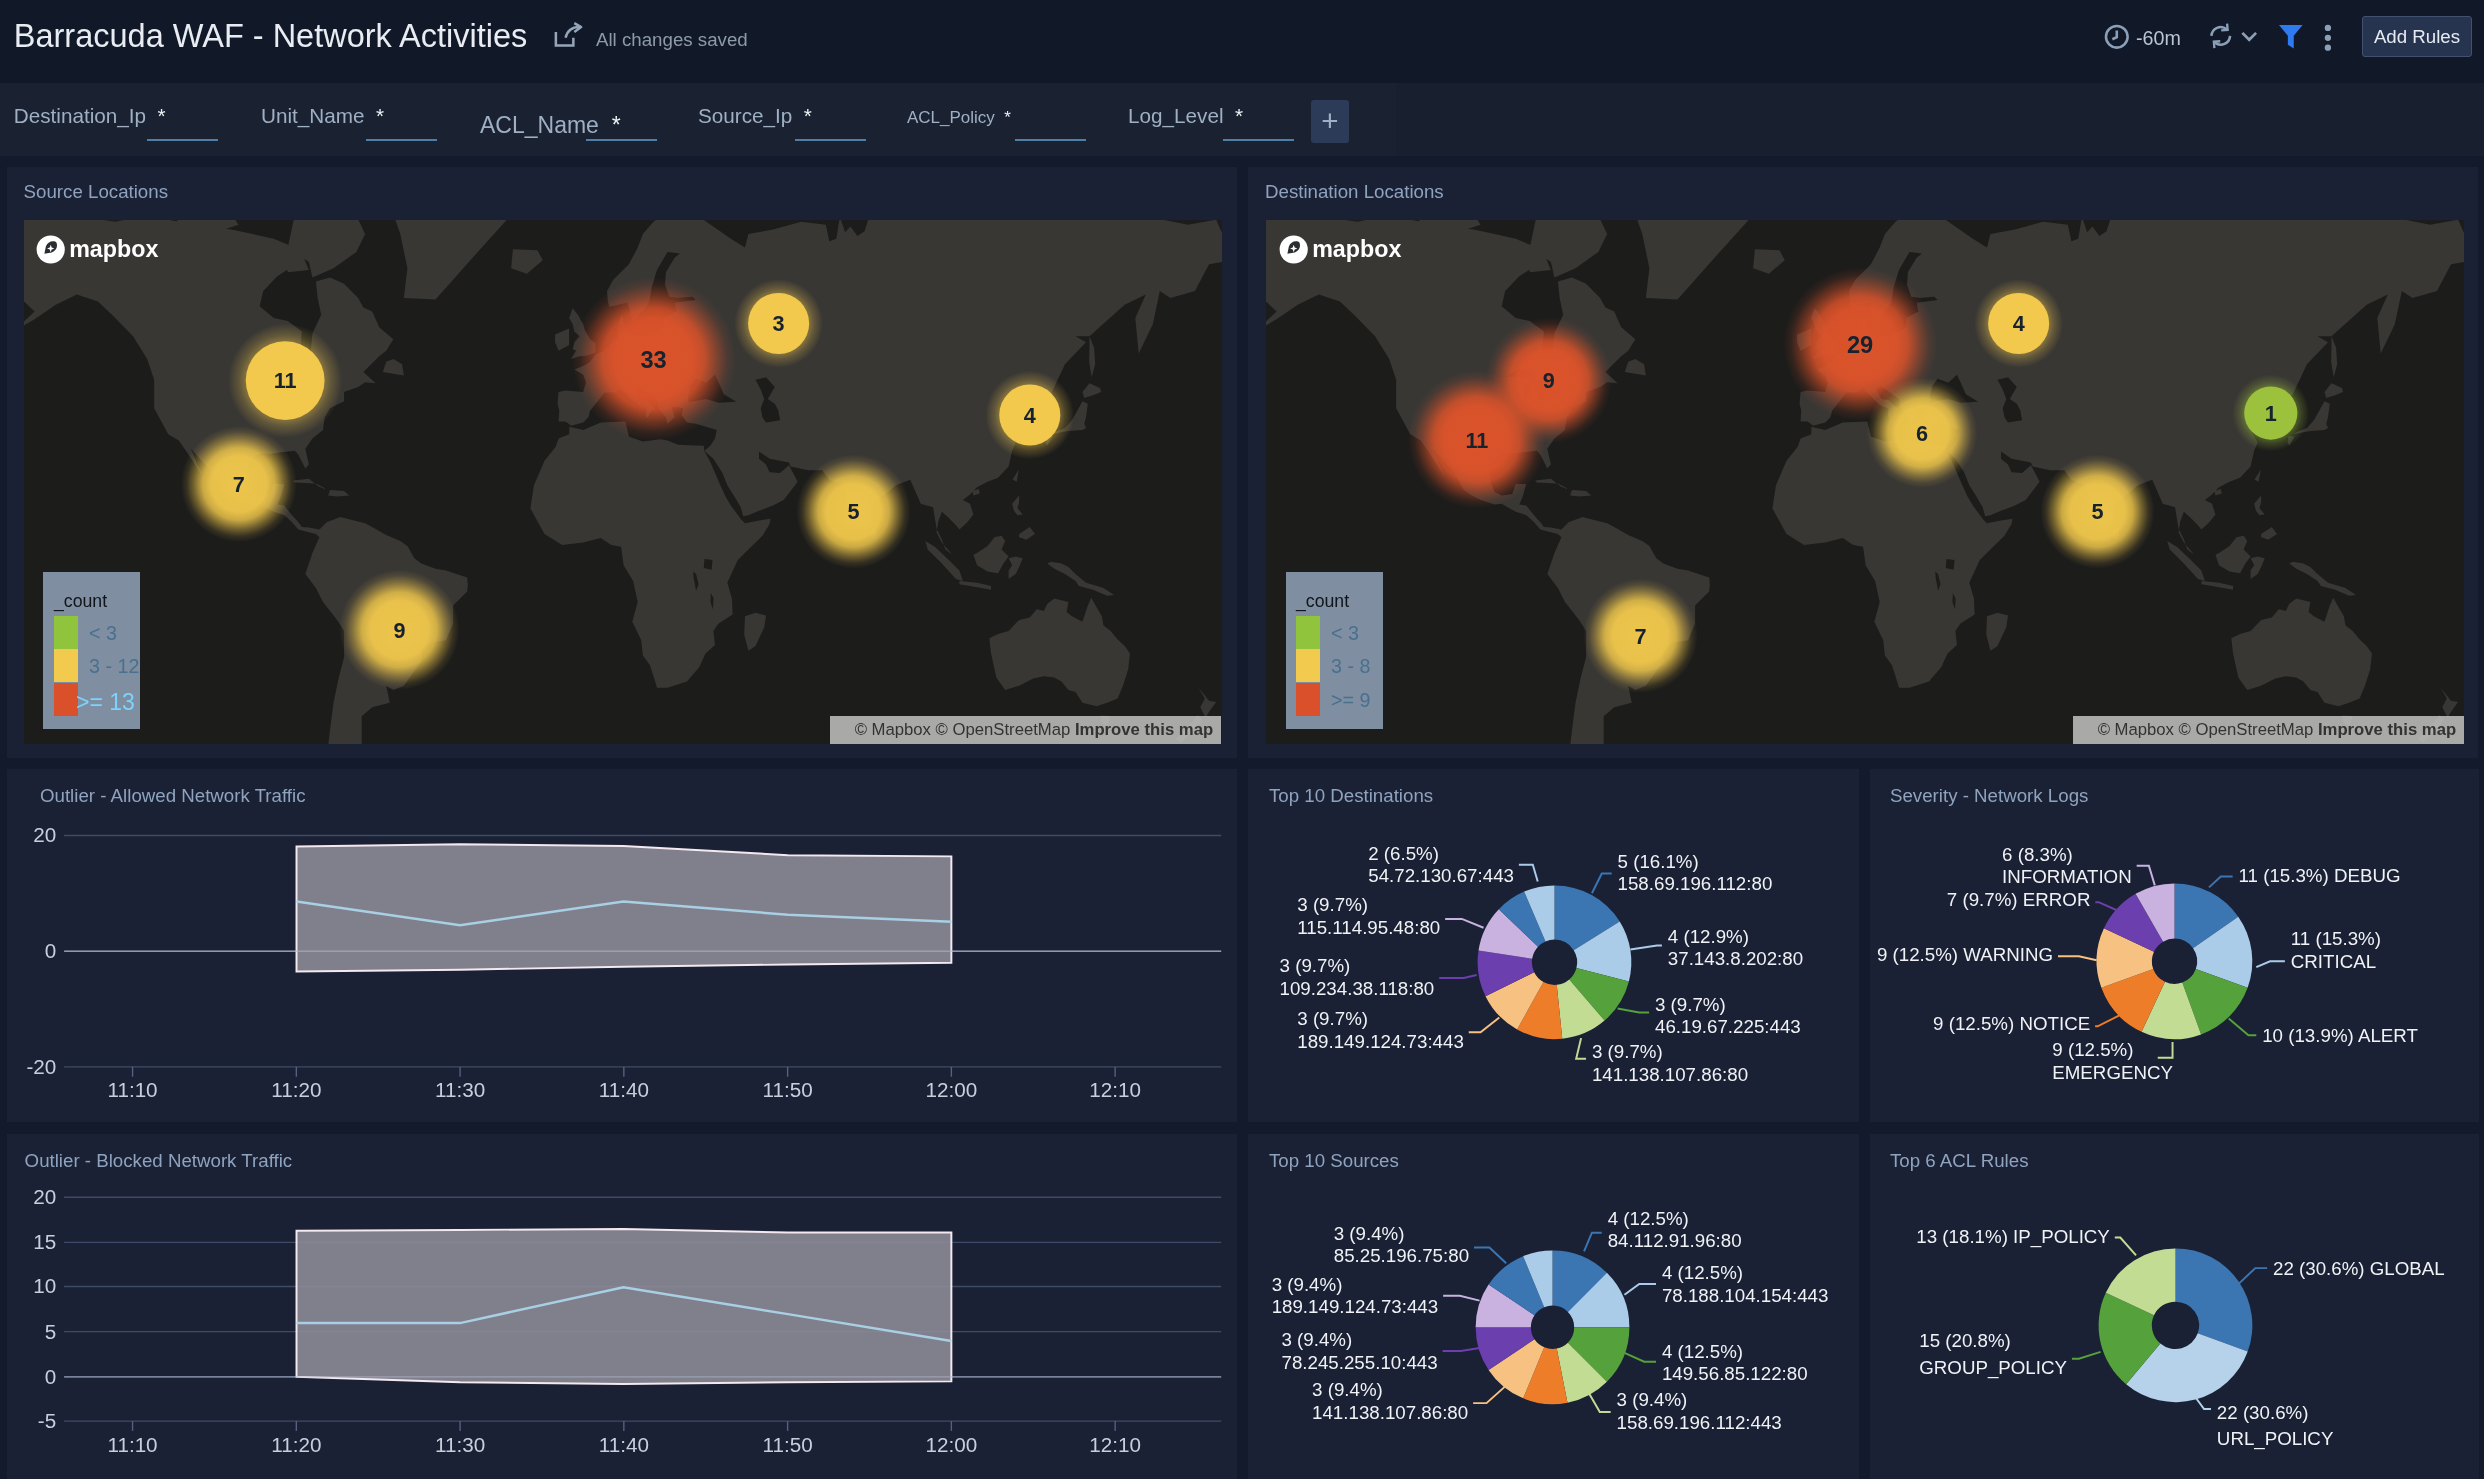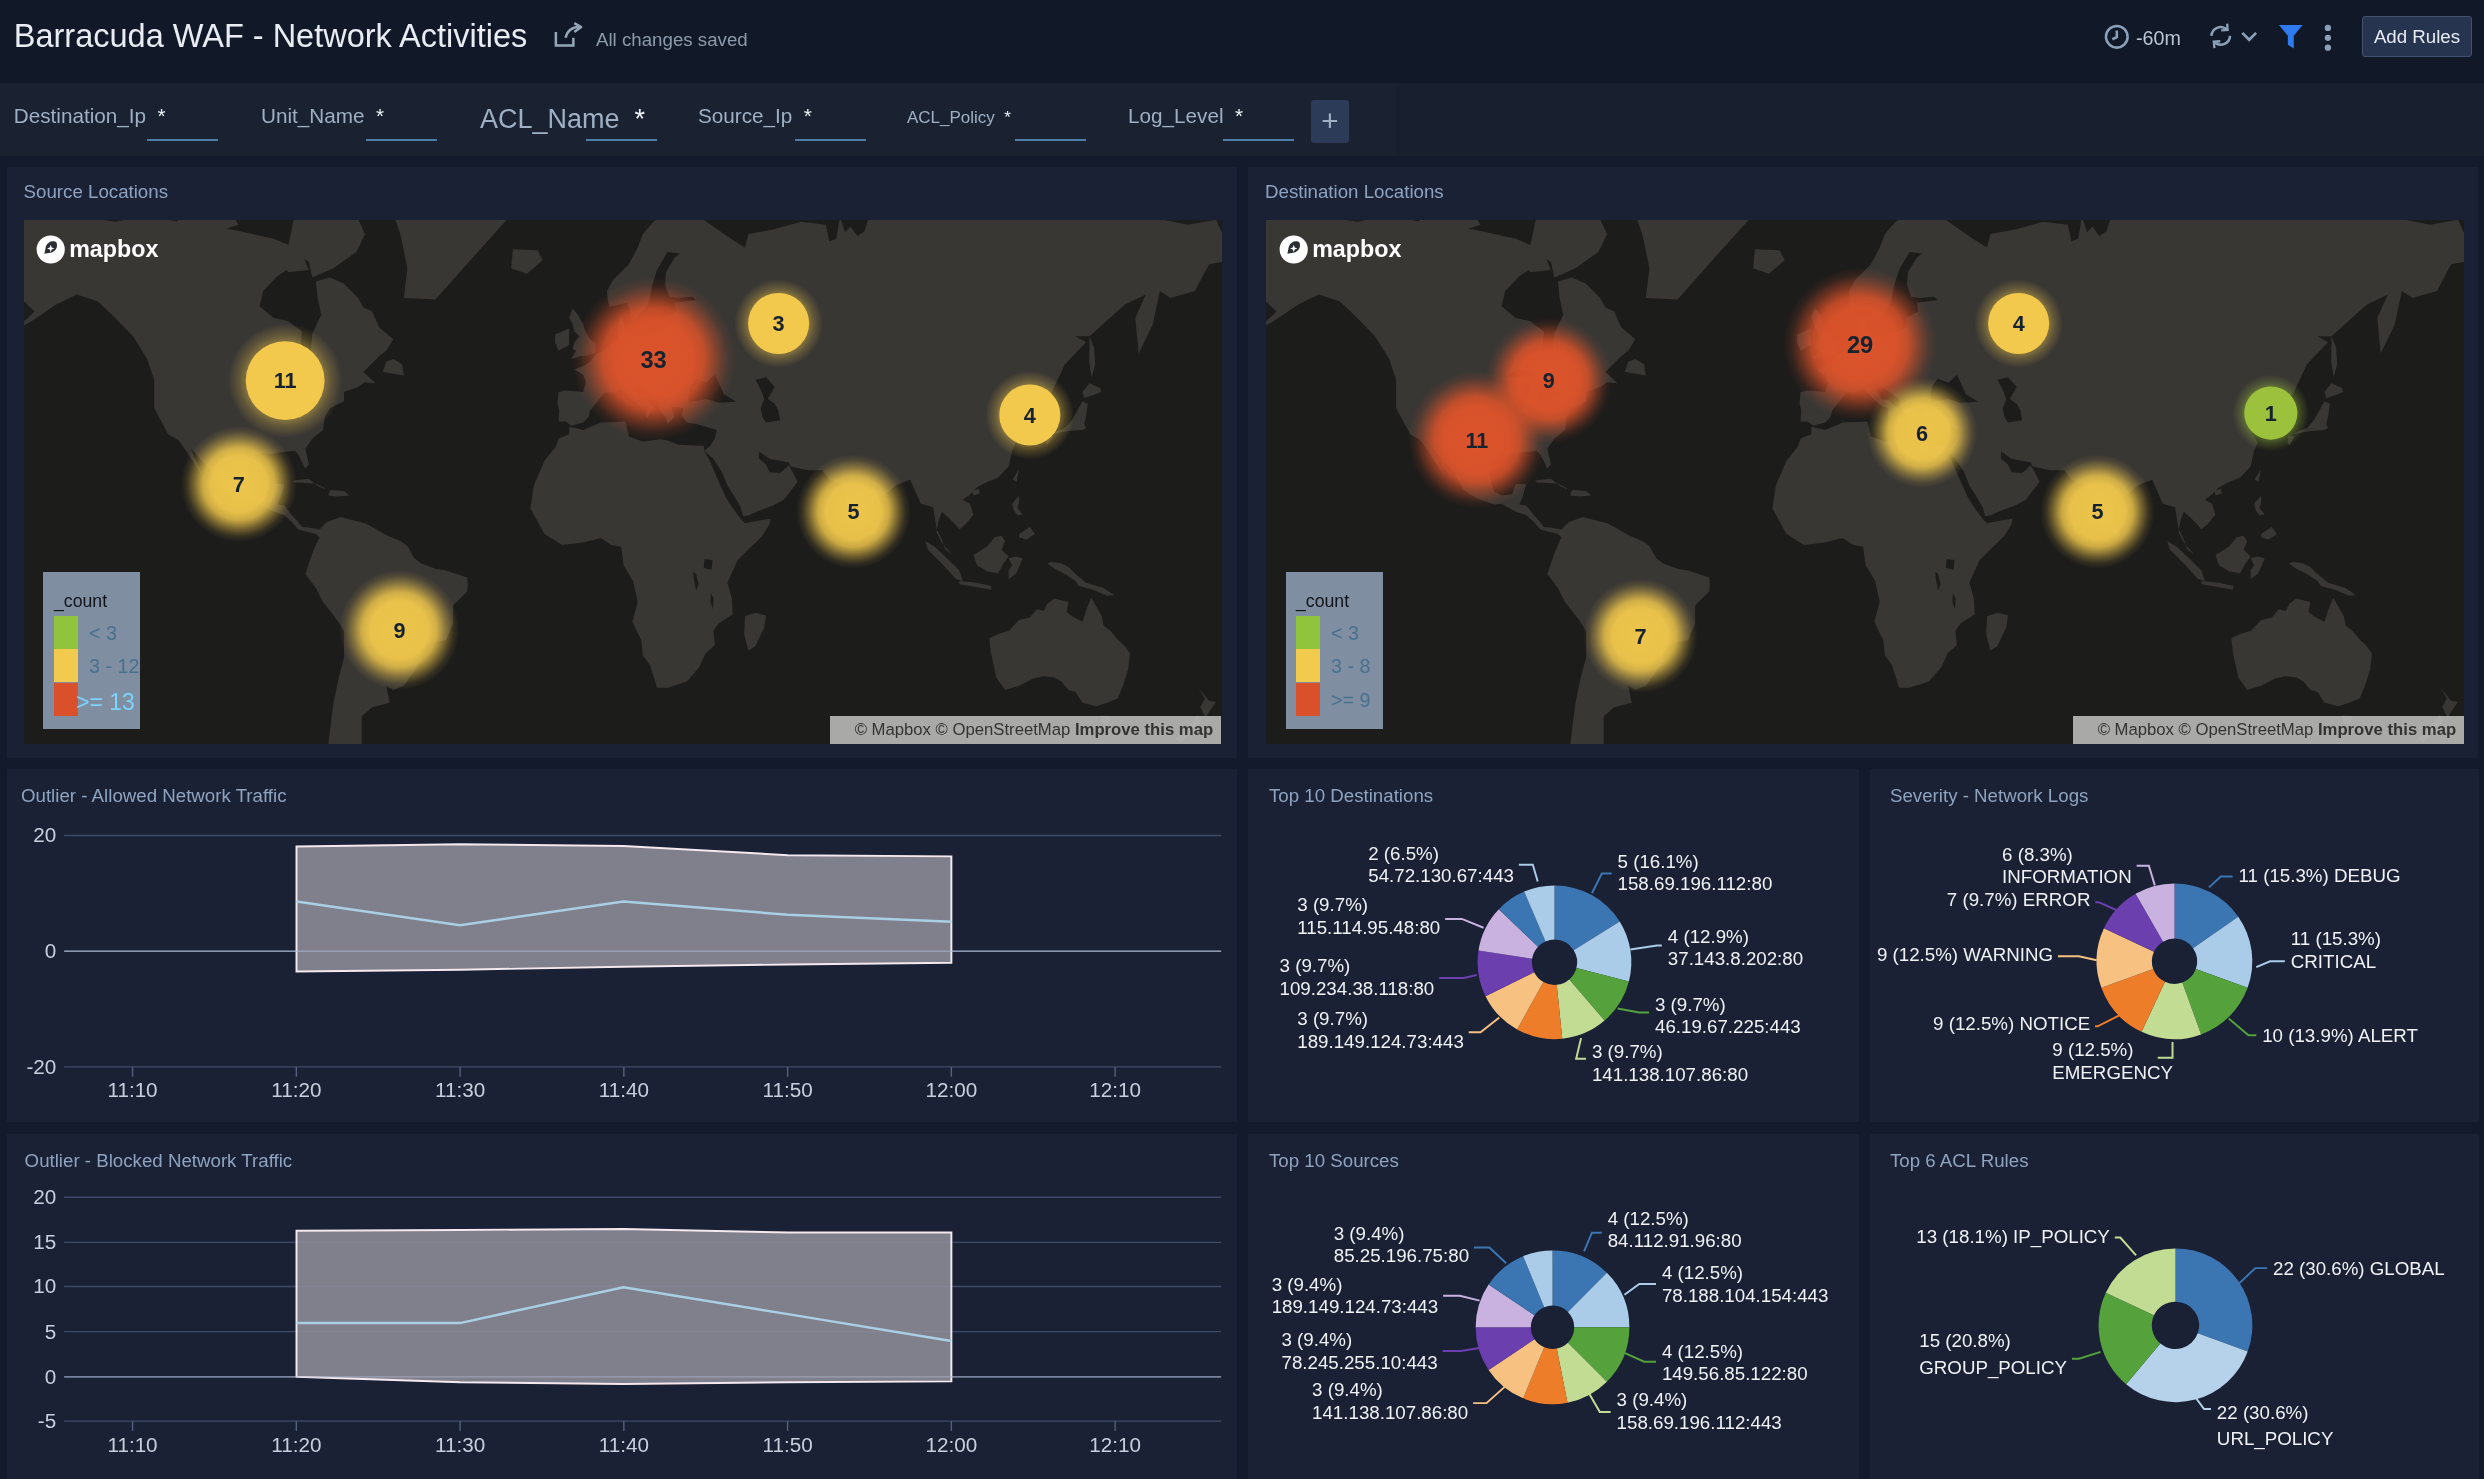--- a/index.html
+++ b/index.html
@@ -34,35 +34,35 @@
     <circle cx="7" cy="14" r="3.2" fill="#8ba0b8"></circle>
     <circle cx="7" cy="24" r="3.2" fill="#8ba0b8"></circle>
 </svg>
 <div class="abs" style="left:2362px;top:15.8px;width:110px;height:41px;background:#273450;border:1px solid #42516d;border-radius:3px;color:#e6ebf2;font-size:18.7px;text-align:center;line-height:39px">Add Rules</div>
 <div class="abs" style="left:0;top:83px;width:1396px;height:73px;background:#1a2232"></div>
 <div class="abs" style="left:1396px;top:83px;width:1089px;height:73px;background:#182030"></div>
 <div class="abs" style="left:13.8px;top:104px;font-size:20.7px;color:#9fb0c4">Destination_Ip&nbsp; <span style="color:#eef2f6">*</span></div>
 <div class="abs" style="left:147px;top:139px;width:71px;height:2px;background:#4f7fa7"></div>
 <div class="abs" style="left:261px;top:104px;font-size:20.7px;color:#9fb0c4">Unit_Name&nbsp; <span style="color:#eef2f6">*</span></div>
 <div class="abs" style="left:366px;top:139px;width:71px;height:2px;background:#4f7fa7"></div>
-<div class="abs" style="left:480px;top:104px;font-size:27px;color:#9fb0c4">ACL_Name&nbsp; <span style="color:#eef2f6">*</span></div>
+<div class="abs" style="left:480px;top:112px;font-size:23px;color:#9fb0c4">ACL_Name&nbsp; <span style="color:#eef2f6">*</span></div>
 <div class="abs" style="left:586px;top:139px;width:71px;height:2px;background:#4f7fa7"></div>
 <div class="abs" style="left:698px;top:104px;font-size:20.7px;color:#9fb0c4">Source_Ip&nbsp; <span style="color:#eef2f6">*</span></div>
 <div class="abs" style="left:795px;top:139px;width:71px;height:2px;background:#4f7fa7"></div>
 <div class="abs" style="left:907px;top:108px;font-size:17px;color:#9fb0c4">ACL_Policy&nbsp; <span style="color:#eef2f6">*</span></div>
 <div class="abs" style="left:1015px;top:139px;width:71px;height:2px;background:#4f7fa7"></div>
 <div class="abs" style="left:1128px;top:104px;font-size:20.7px;color:#9fb0c4">Log_Level&nbsp; <span style="color:#eef2f6">*</span></div>
 <div class="abs" style="left:1223px;top:139px;width:71px;height:2px;background:#4f7fa7"></div>
 <div class="abs" style="left:1311px;top:100px;width:38px;height:43px;background:#2c3b57;border-radius:3px;color:#9fb0c4;font-size:29.6px;text-align:center;line-height:41px">+</div>
 <div class="panel" style="left:6.9px;top:167px;width:1230px;height:591px"></div>
 <div class="ptitle" style="left:23.6px;top:181px">Source Locations</div>
 <div class="panel" style="left:1248px;top:167px;width:1230px;height:591px"></div>
 <div class="ptitle" style="left:1265px;top:181px">Destination Locations</div>
 <div class="panel" style="left:6.9px;top:769px;width:1230px;height:353px"></div>
-<div class="ptitle" style="left:21px;top:785px">Outlier - Allowed Network Traffic</div>
+<div class="ptitle" style="left:40px;top:785px">Outlier - Allowed Network Traffic</div>
 <div class="panel" style="left:1248px;top:769px;width:611px;height:353px"></div>
 <div class="ptitle" style="left:1269px;top:785px">Top 10 Destinations</div>
 <div class="panel" style="left:1870px;top:769px;width:609px;height:353px"></div>
 <div class="ptitle" style="left:1890px;top:785px">Severity - Network Logs</div>
 <div class="panel" style="left:6.9px;top:1134px;width:1230px;height:353px"></div>
 <div class="ptitle" style="left:24.6px;top:1150px">Outlier - Blocked Network Traffic</div>
 <div class="panel" style="left:1248px;top:1134px;width:611px;height:353px"></div>
 <div class="ptitle" style="left:1269px;top:1150px">Top 10 Sources</div>
 <div class="panel" style="left:1870px;top:1134px;width:609px;height:353px"></div>
 <div class="ptitle" style="left:1890px;top:1150px">Top 6 ACL Rules</div>

